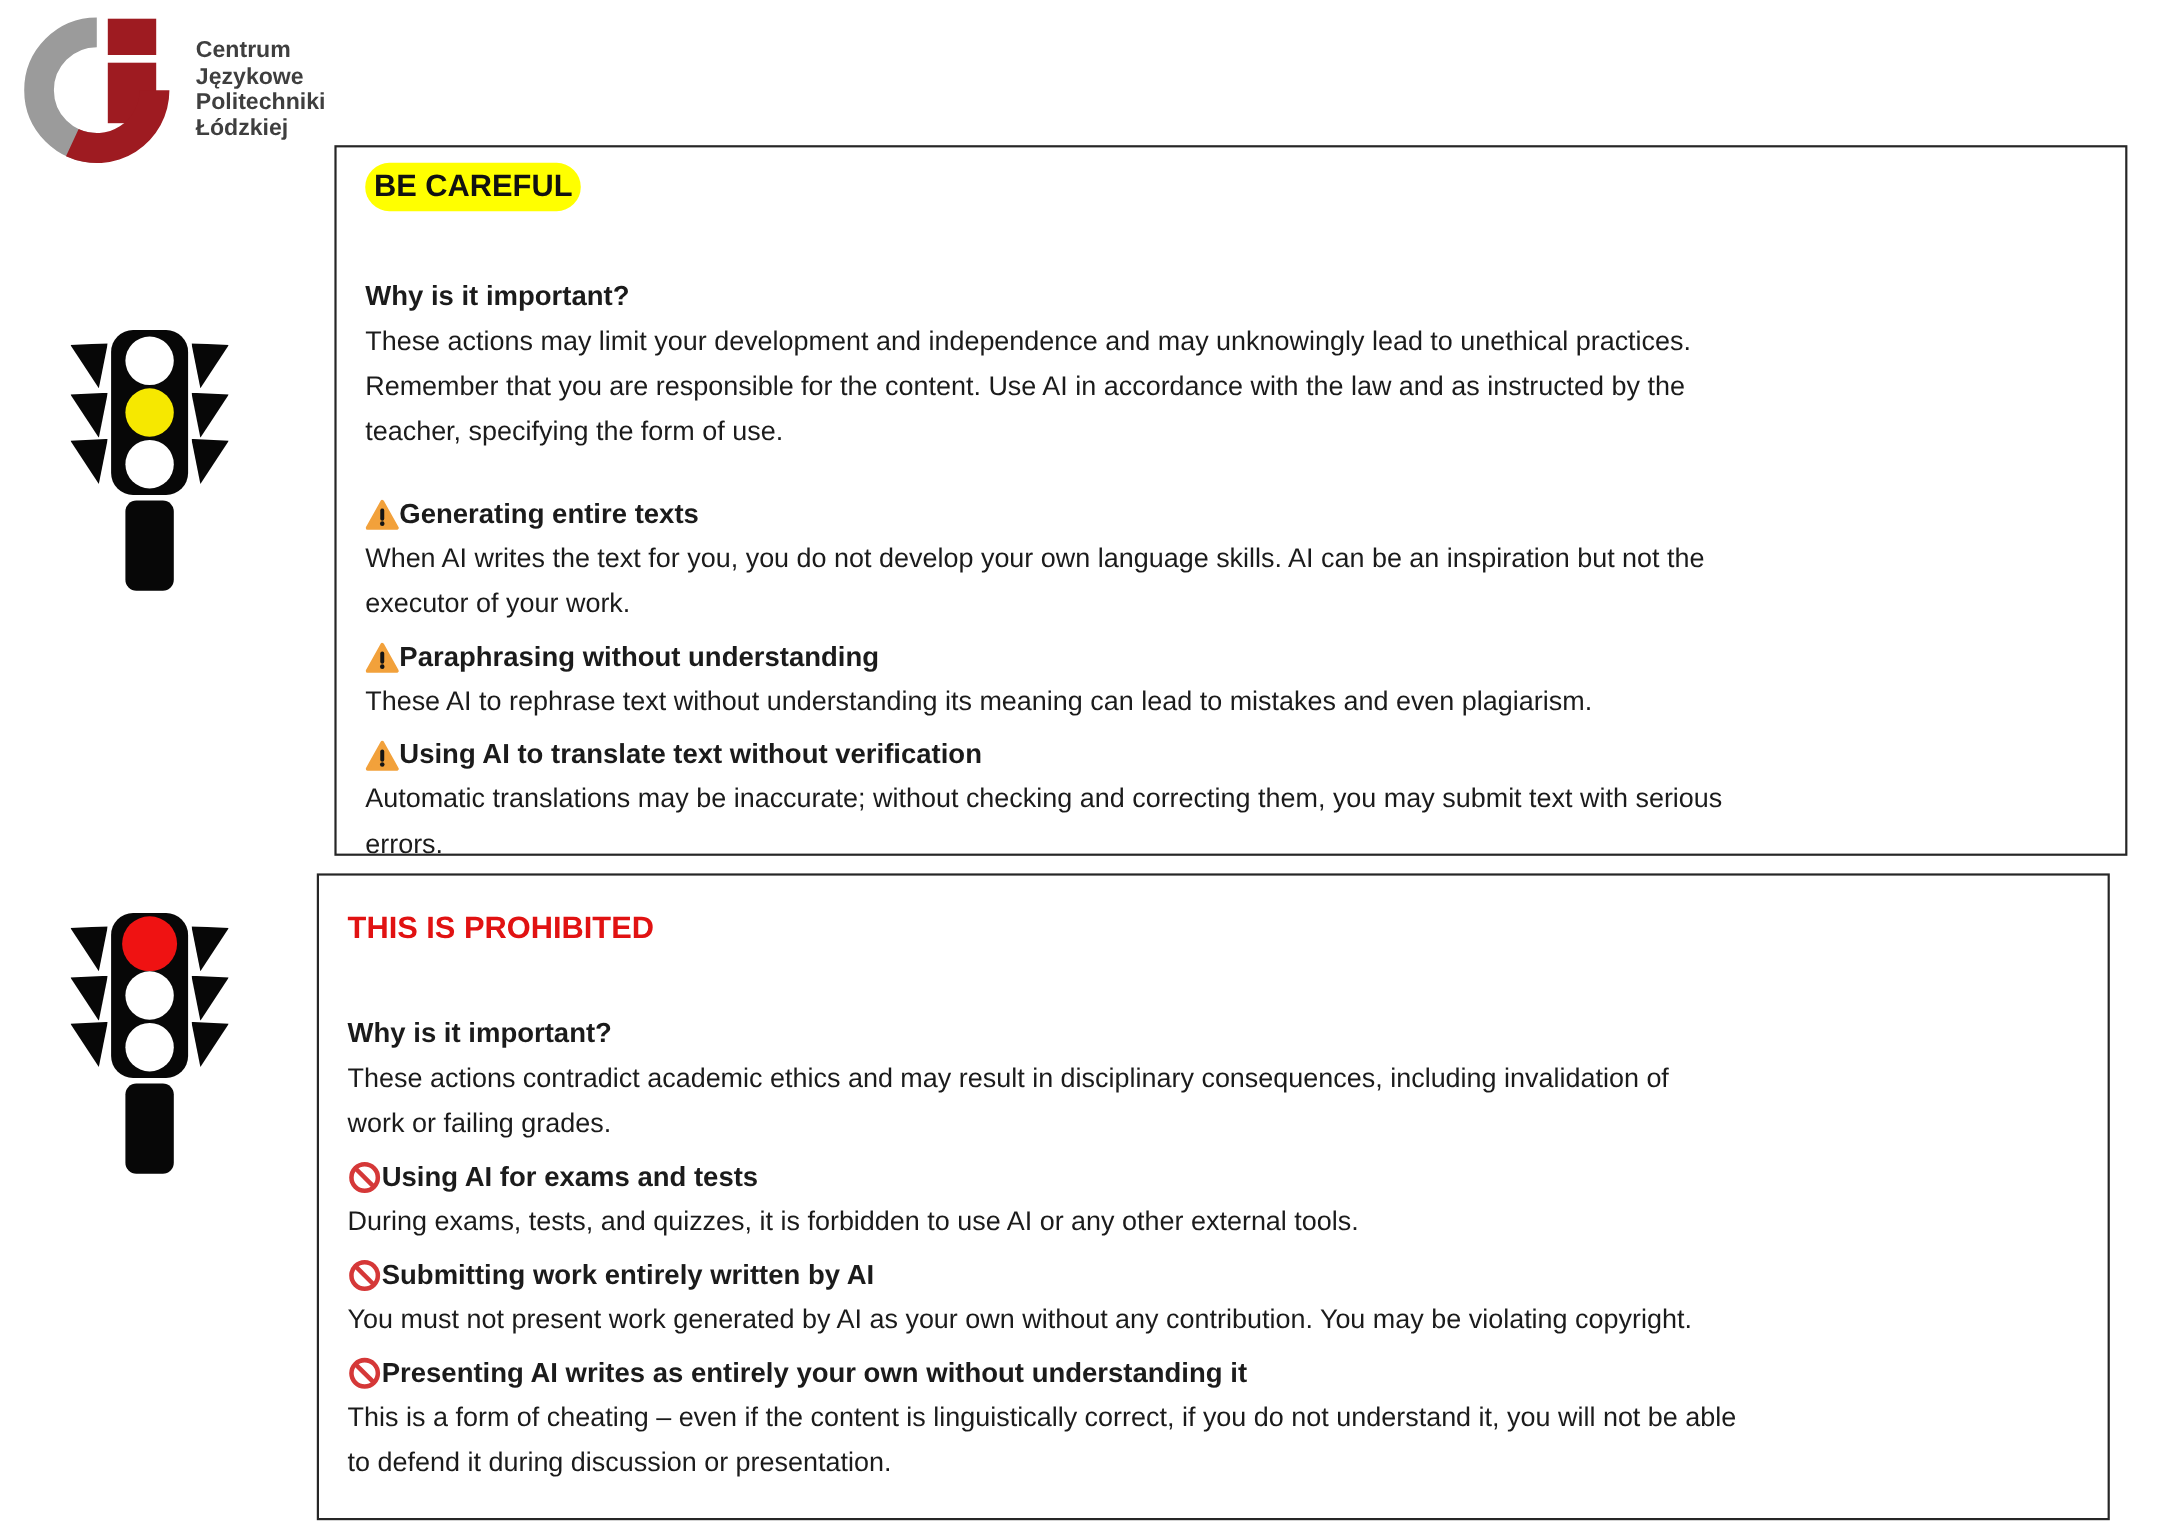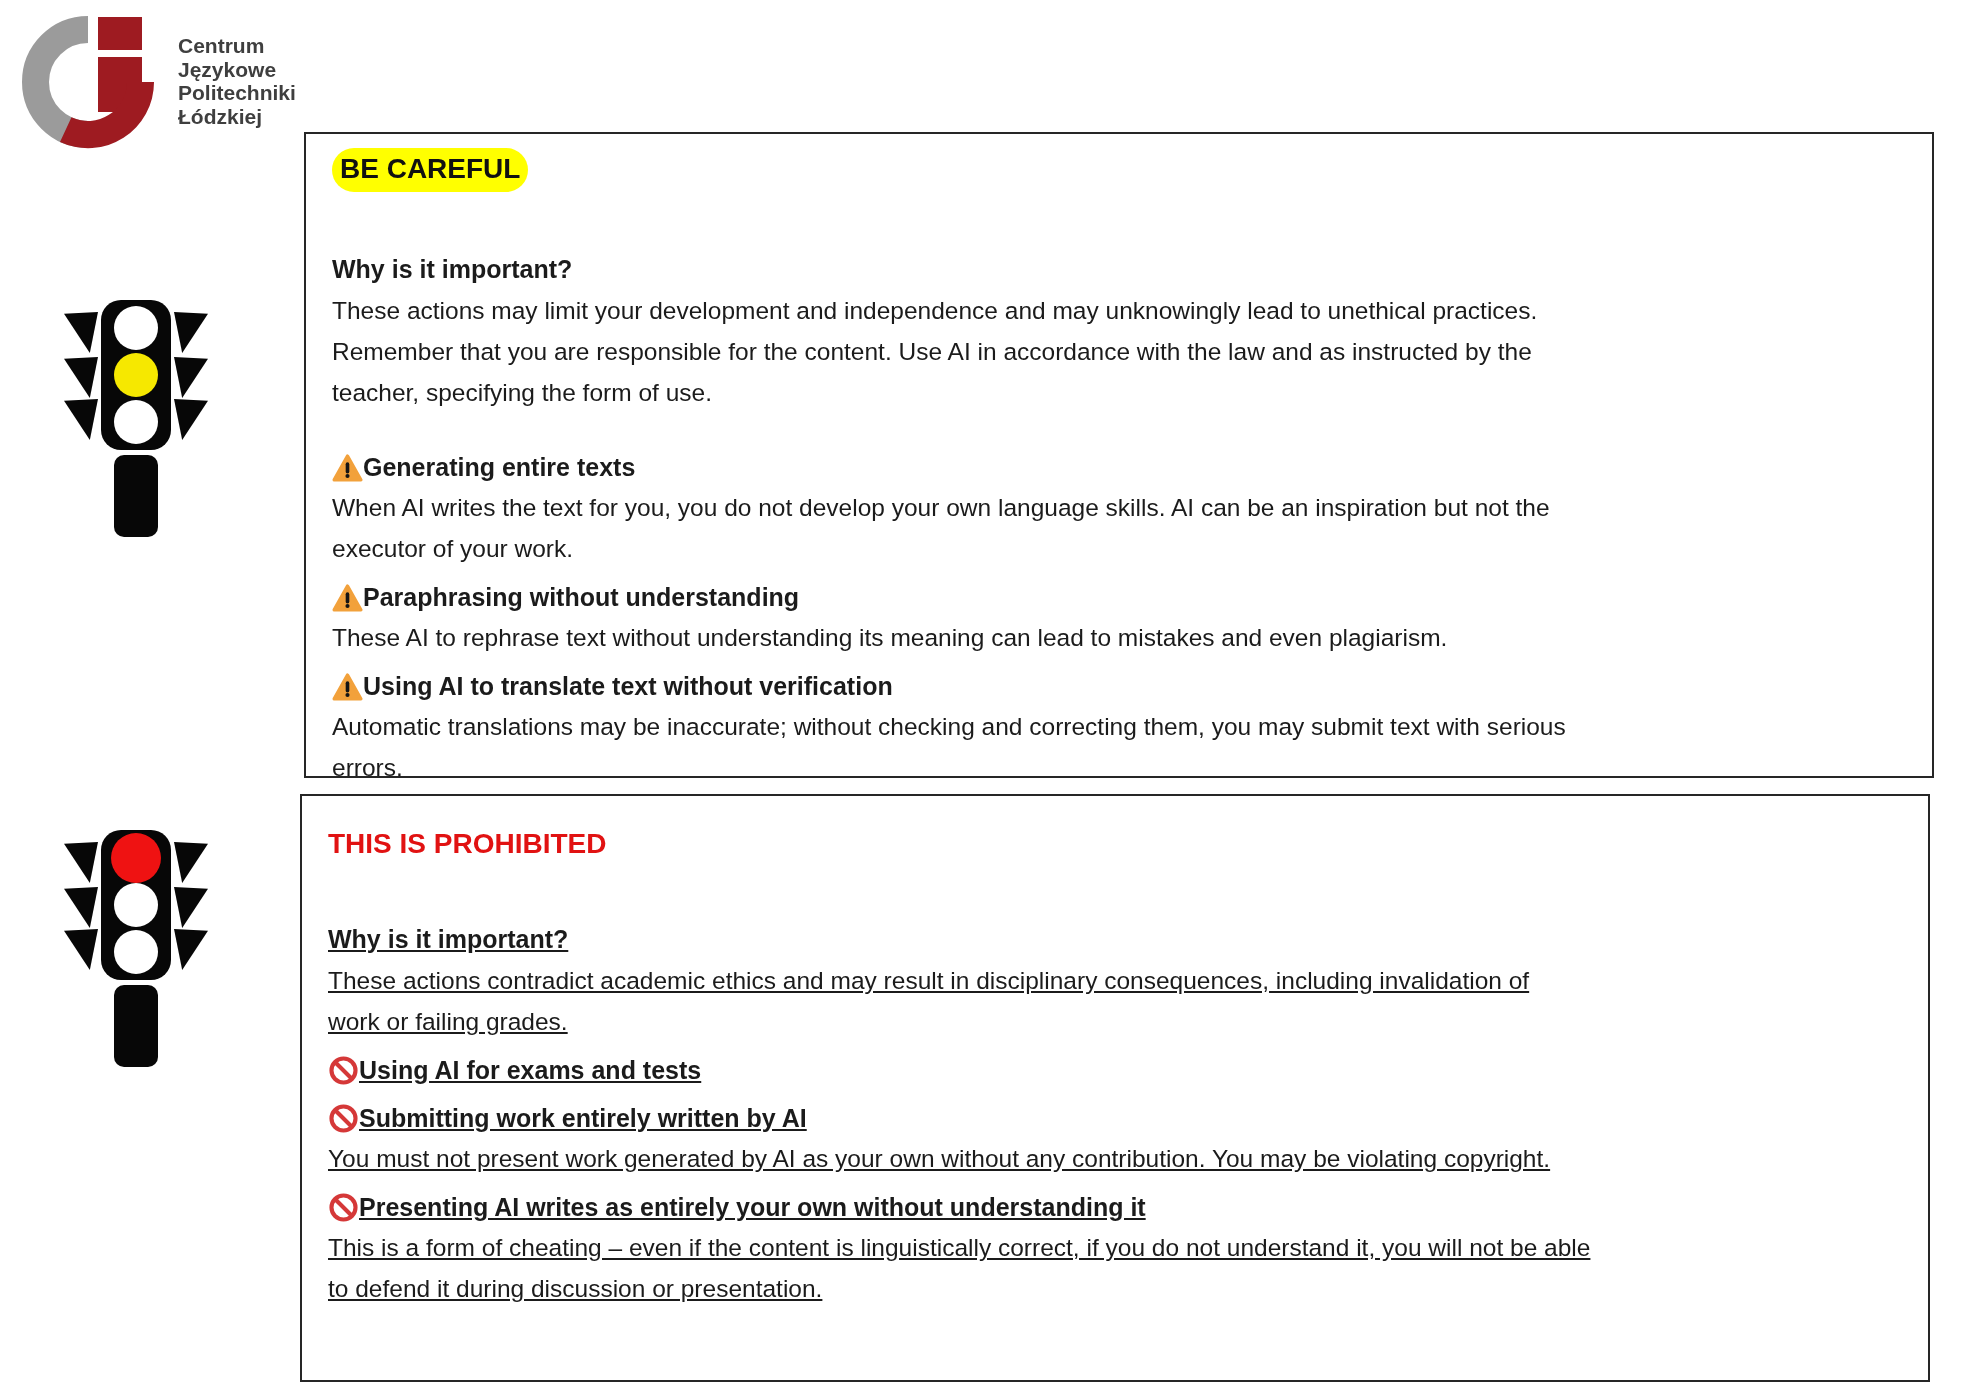--- a/index.html
+++ b/index.html
@@ -25,21 +25,21 @@
   .tri-left{left:0;clip-path:polygon(0 4%,100% 0,76% 100%);}
   .tri-right{left:110px;clip-path:polygon(0 0,100% 4%,24% 100%);}
   .tri-r1{top:12px}.tri-r2{top:57px}.tri-r3{top:99px}
   .tl-caution{left:64px;top:300px;}
   .tl-stop{left:64px;top:830px;}
 
   
   .box{position:absolute;border:2px solid #262626;background:#ffffff;box-sizing:border-box;
        padding:14px 26px 0 26px;font-size:24.5px;line-height:41px;}
   .box-careful{left:304px;top:132px;width:1630px;height:646px;}
-  .box-prohibited{left:300px;top:794px;width:1630px;height:588px;text-decoration:underline;}
+  .box-prohibited{left:288px;top:794px;width:1630px;height:588px;}
 
   .box-title{font-size:28px;font-weight:bold;line-height:36px;}
   .title-highlight{display:inline-block;background:#ffff00;padding:3px 8px 5px 8px;color:#111111;border-radius:22px;}
   .title-red{display:inline-block;color:#e11212;padding-top:16px;}
 
   .why-heading{font-size:25px;font-weight:bold;margin-top:60px;line-height:34px;}
   .why-text{margin-top:4px;white-space:pre-line;}
 
   .items{margin-top:34px;}
   .box-prohibited .items{margin-top:6px;}
@@ -158,20 +158,21 @@
 
     <div class="items">
       <div class="item">
         <div class="item-heading">
           <svg class="icon" width="31" height="31" viewBox="0 0 24 24">
             <circle cx="12" cy="12" r="9.3" fill="#ffffff" stroke="#d53838" stroke-width="3.2"></circle>
             <line x1="5.8" y1="5.8" x2="18.2" y2="18.2" stroke="#d53838" stroke-width="3.2"></line>
           </svg>
           <span>Using AI for exams and tests</span>
         </div>
+        <div class="item-body">During exams, tests, and quizzes, it is forbidden to use AI or any other external tools.</div>
       </div>
 
       <div class="item">
         <div class="item-heading">
           <svg class="icon" width="31" height="31" viewBox="0 0 24 24">
             <circle cx="12" cy="12" r="9.3" fill="#ffffff" stroke="#d53838" stroke-width="3.2"></circle>
             <line x1="5.8" y1="5.8" x2="18.2" y2="18.2" stroke="#d53838" stroke-width="3.2"></line>
           </svg>
           <span>Submitting work entirely written by AI</span>
         </div>

